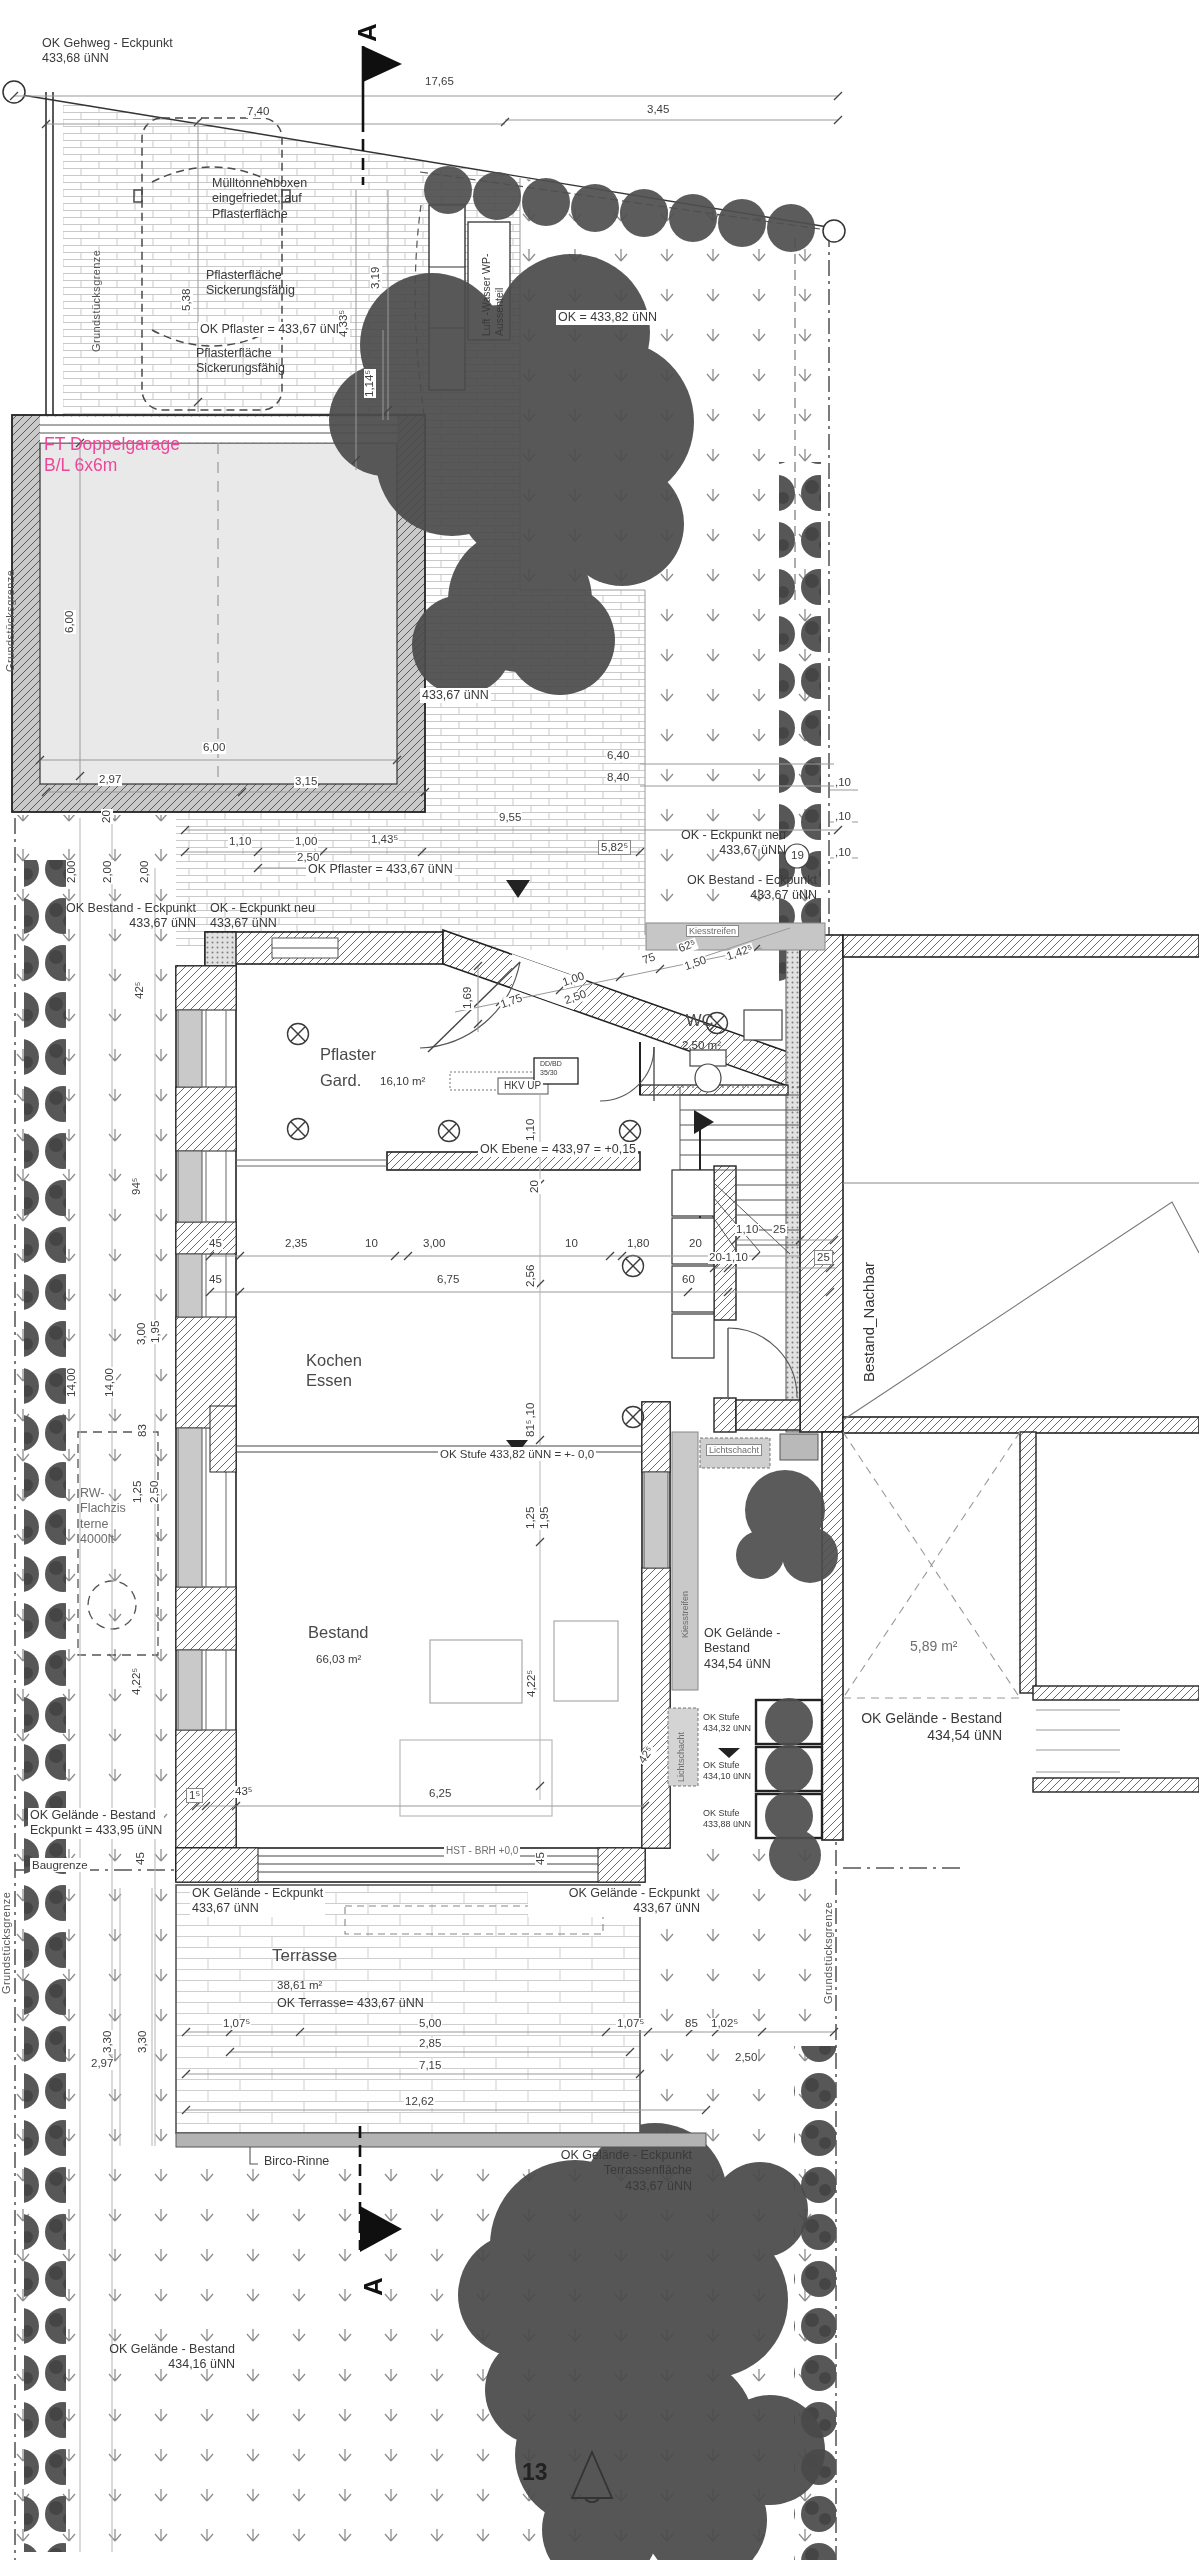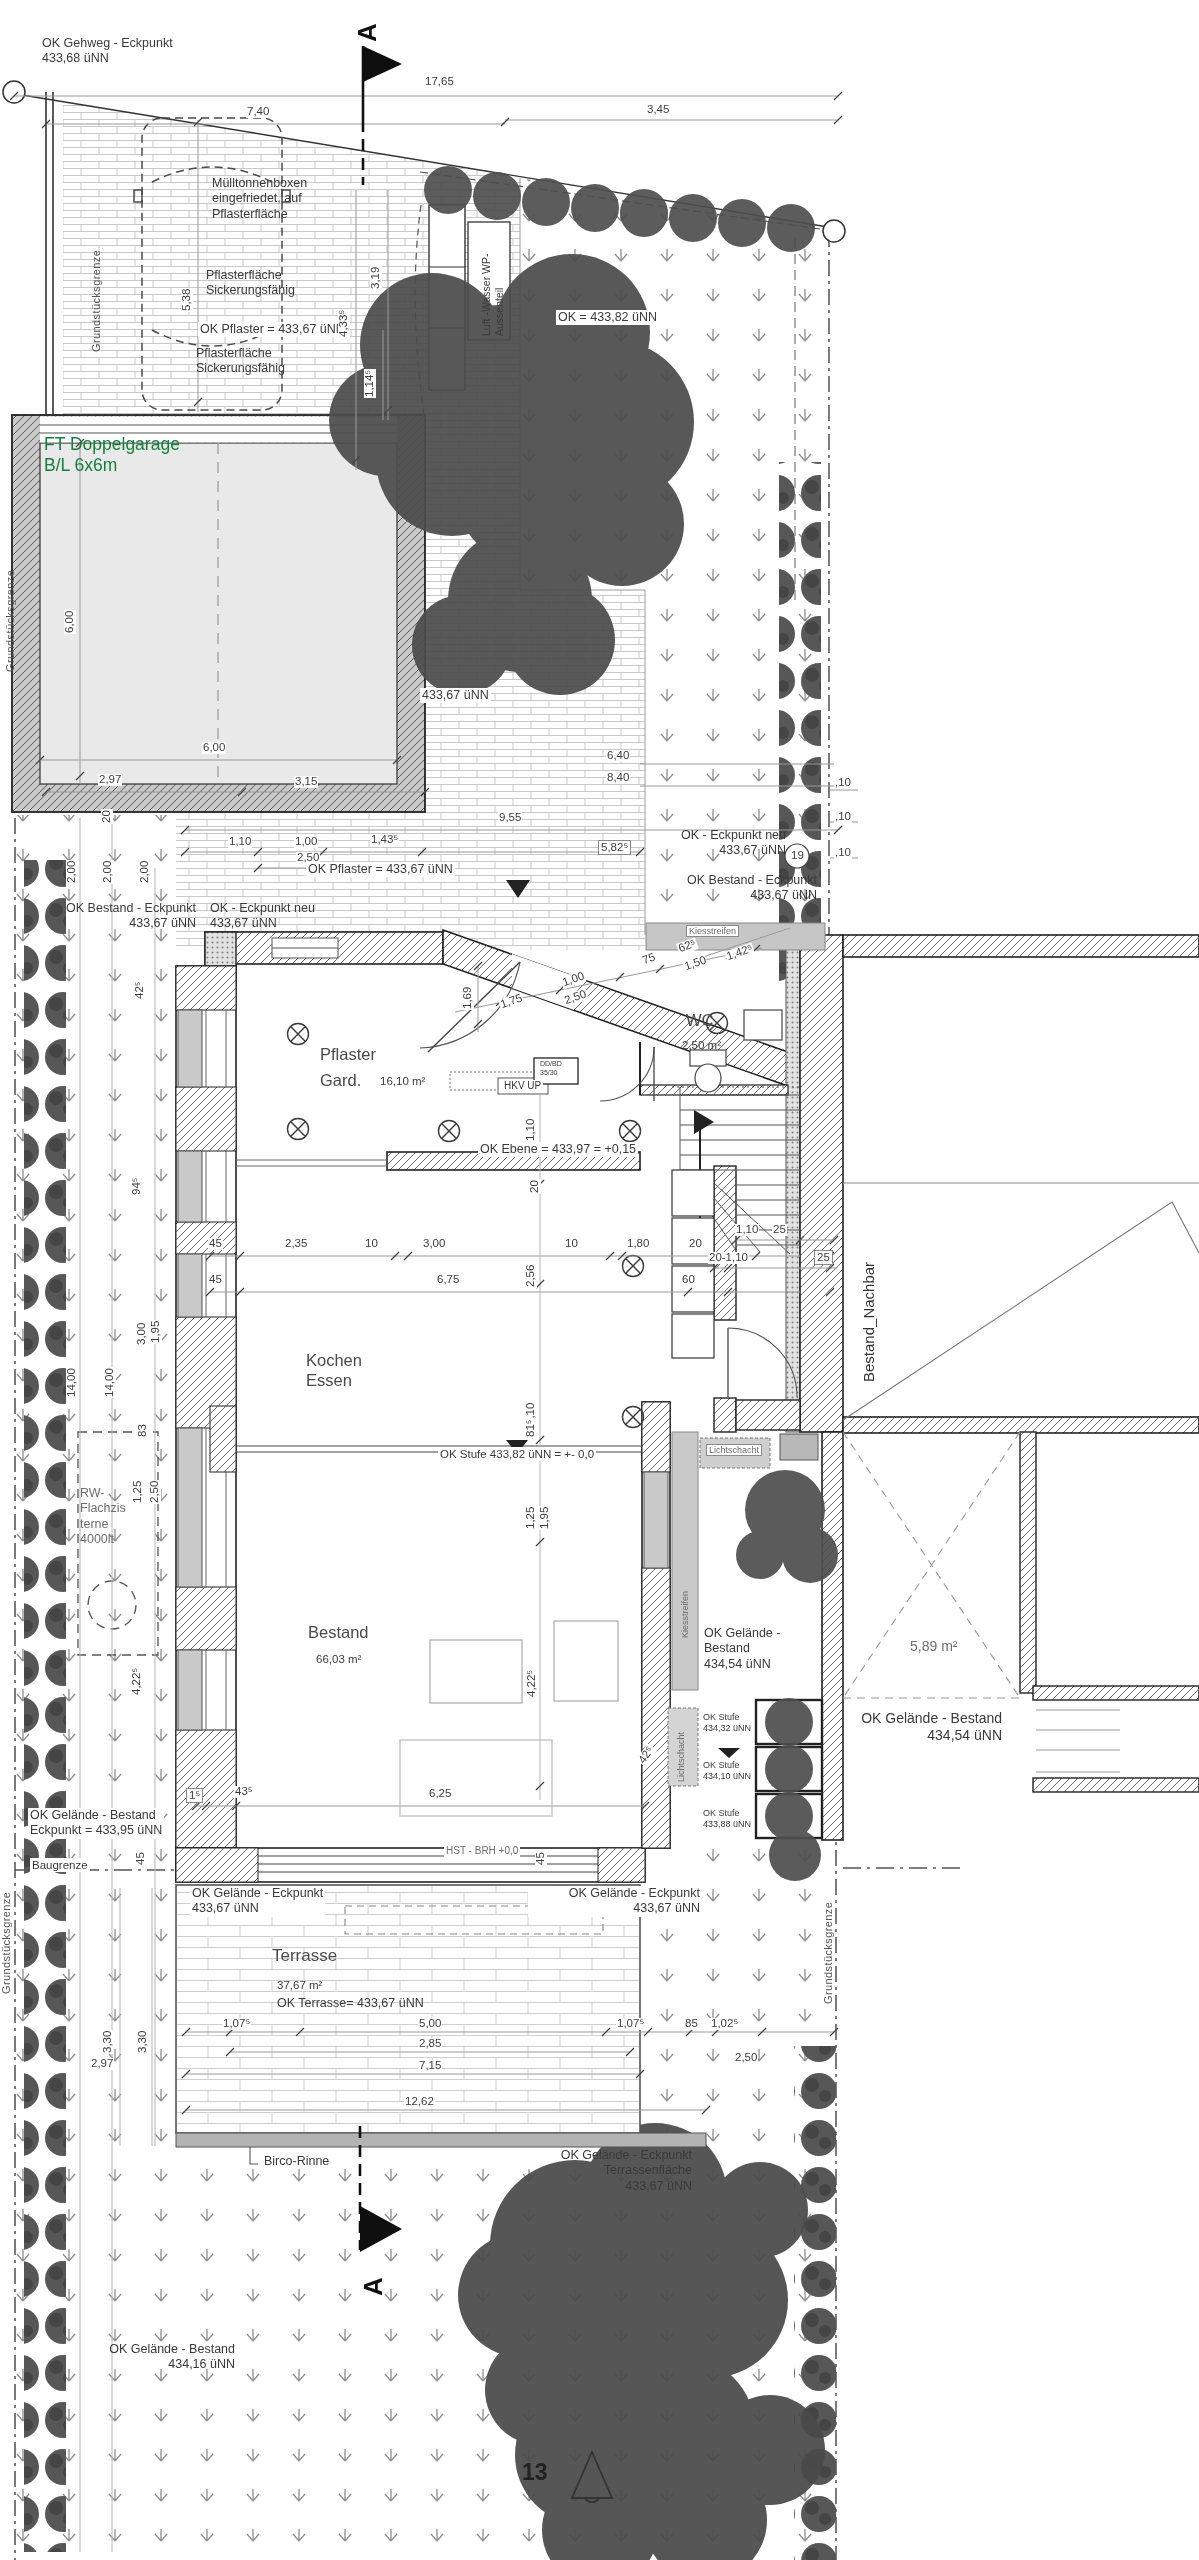--- a/index.html
+++ b/index.html
@@ -11,21 +11,21 @@
       background:#fff;padding:0 1px;z-index:5}
   .r90{transform:rotate(-90deg);transform-origin:0 0}
   .r19{transform:rotate(-19deg);transform-origin:0 0}
   .r55{transform:rotate(-55deg);transform-origin:0 0}
   .ra{text-align:right}
   .bg{background:#fff;padding:0 2px}
   .bx{background:#fff;border:1px solid #8a8a8a;padding:0 2px;line-height:1.15}
   .c{color:#6e6e6e}
   .s7{font-size:7px}.s8{font-size:10px}.s9{font-size:9px}.s10{font-size:10.5px}
   .s11{font-size:11px;color:#555;letter-spacing:.4px}.s12{font-size:11.5px}.s14{font-size:14px}
-  .s15{font-size:15px;color:#333}.s17{font-size:17px;color:#4a4a4a}.s18{font-size:17.5px;color:#15803d}
+  .s15{font-size:15px;color:#333}.s17{font-size:17px;color:#4a4a4a}.s18{font-size:17.5px;color:#ec4899}
   .s23{font-size:23px;font-weight:700;color:#222}.s26{font-size:26px;font-weight:700;color:#111}
   .room{font-size:16.5px;color:#4a4a4a}.w128{width:128px}.w147{width:147px}.w150{width:150px}
   .w164{width:164px}.w168{width:168px}.w170{width:170px}.w190{width:190px}
 </style>
 </head>
 <body>
 
 <div class="plan">
 
 <svg width="1199" height="2560" viewBox="0 0 1199 2560">
@@ -432,21 +432,21 @@
 <span class="lb s11 r90" style="left:0px;top:1994px">Grundstücksgrenze</span>
 <span class="lb s12 bg" style="left:30px;top:1858px">Baugrenze</span>
 <span class="lb bg" style="left:28px;top:1808px">OK Gelände - Bestand
 Eckpunkt = 433,95 üNN</span>
 <span class="lb c" style="left:80px;top:1486px">RW-
 Flachzis
 terne
 4000lt</span>
 
 <span class="lb s17" style="left:272px;top:1946px">Terrasse</span>
-<span class="lb s12" style="left:277px;top:1978px">37,67 m²</span>
+<span class="lb s12" style="left:277px;top:1978px">38,61 m²</span>
 <span class="lb" style="left:277px;top:1996px">OK Terrasse= 433,67 üNN</span>
 <span class="lb bg" style="left:190px;top:1886px">OK Gelände - Eckpunkt
 433,67 üNN</span>
 <span class="lb ra w170 bg" style="left:528px;top:1886px">OK Gelände - Eckpunkt
 433,67 üNN</span>
 <span class="lb bg" style="left:262px;top:2154px">Birco-Rinne</span>
 <span class="lb ra w147" style="left:545px;top:2148px">OK Gelände - Eckpunkt
 Terrassenfläche
 433,67 üNN</span>
 

